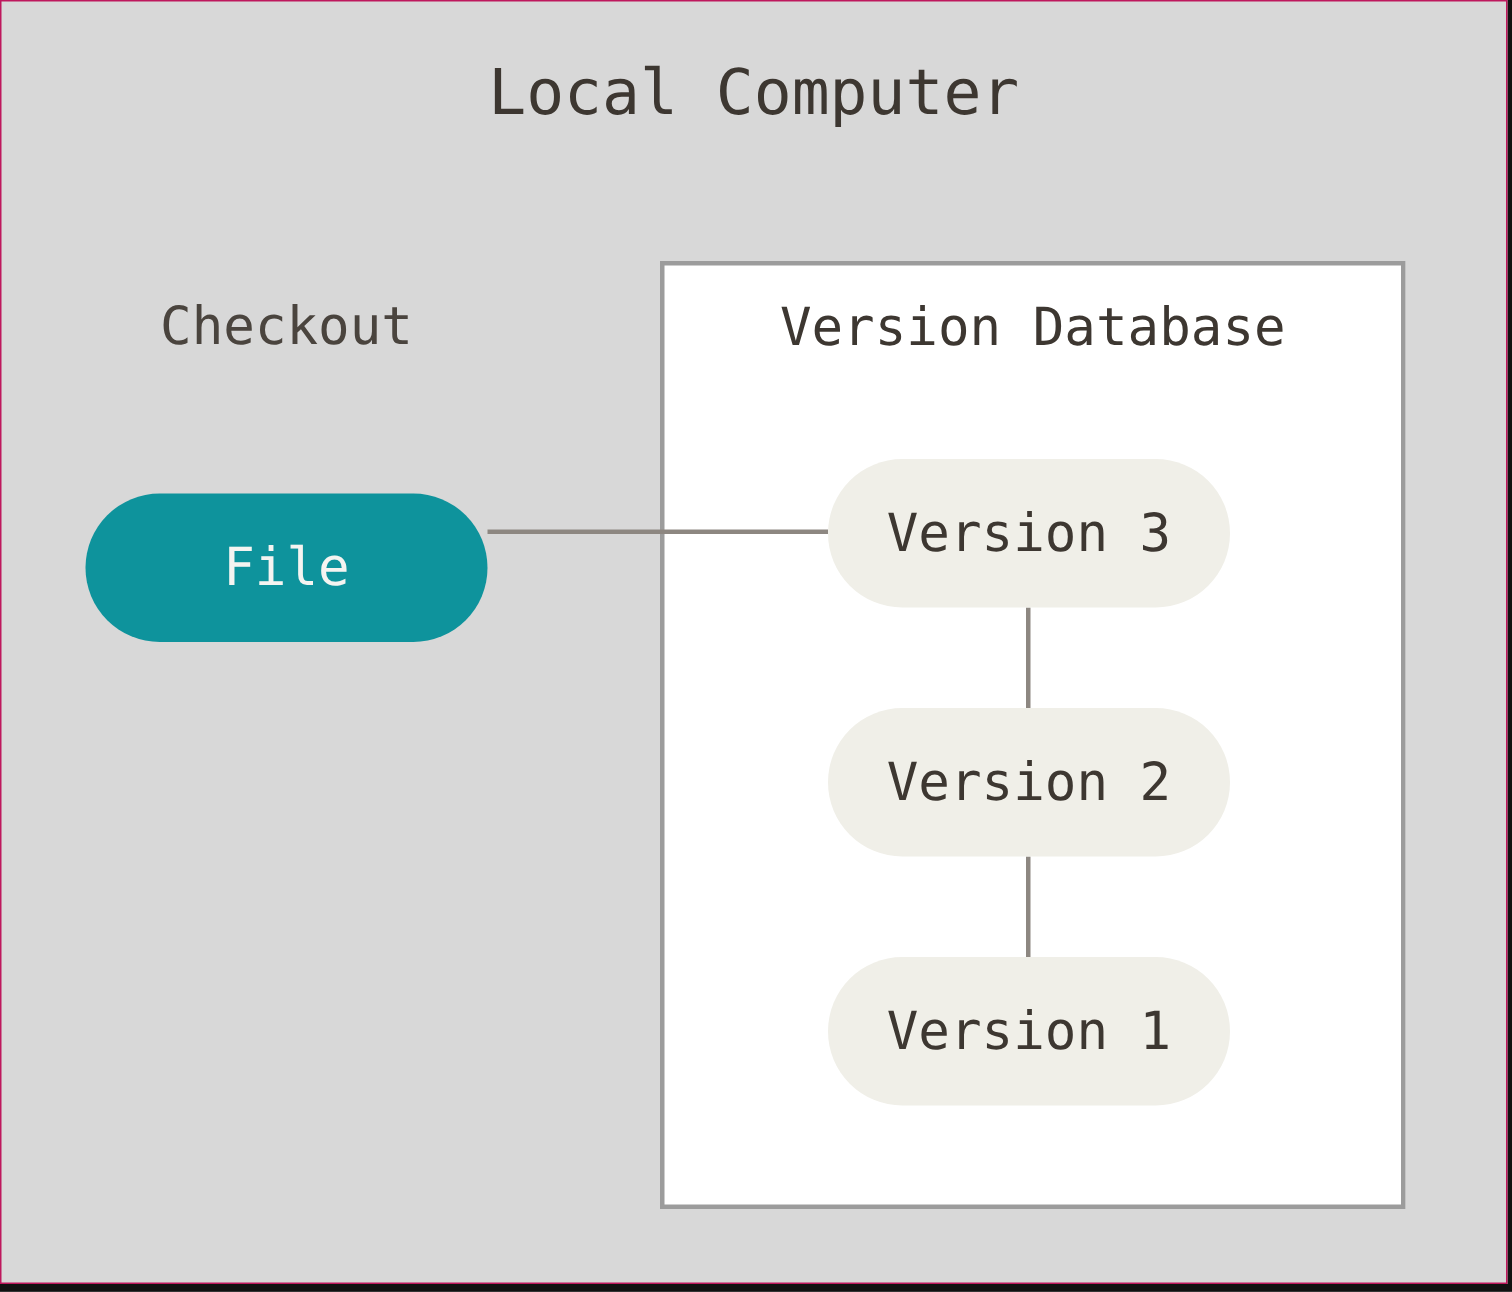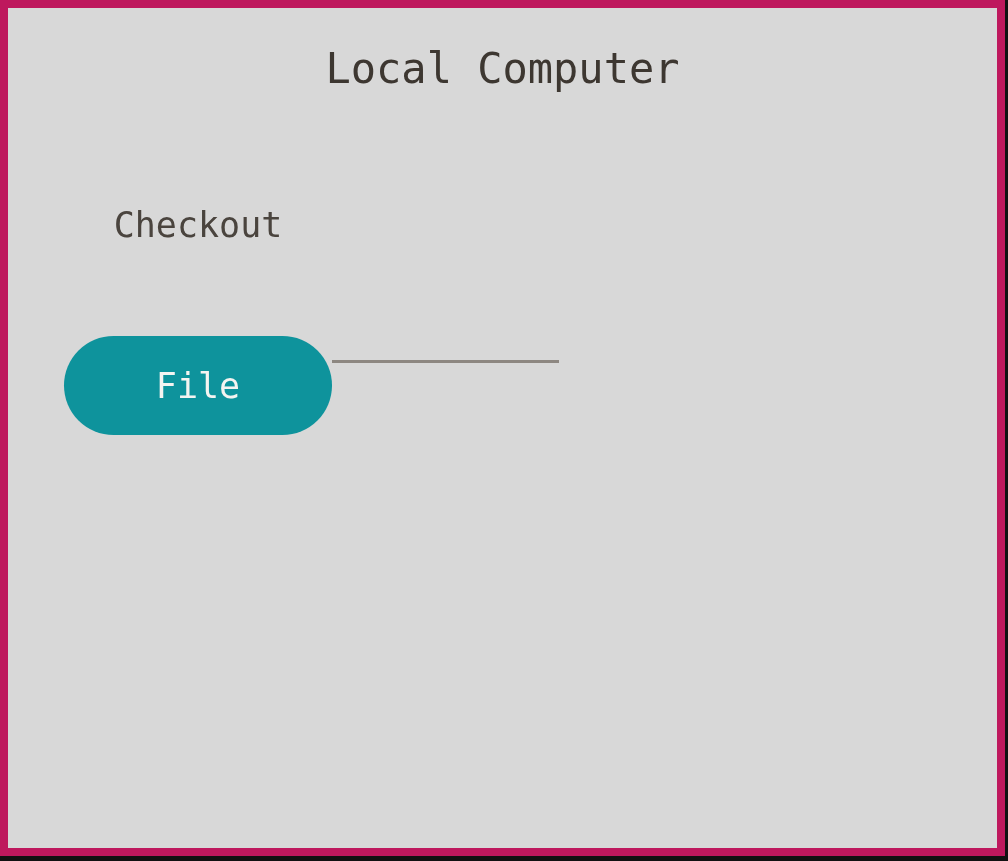--- a/index.html
+++ b/index.html
@@ -16,21 +16,21 @@
     overflow: hidden;
   }
   
   .panel {
     position: absolute;
     left: 0;
     top: 0;
     width: 1005px;
     height: 856px;
     box-sizing: border-box;
-    border: 8px solid #be185d;
+    border: 1px solid #be185d;
     background: #d8d8d8;
   }
   .diagram-title {
     position: absolute;
     left: 0;
     right: 0;
     top: 36px;
     text-align: center;
     font-size: 42px;
     color: #3d3731;
@@ -129,14 +129,35 @@
     <div class="diagram-title">Local Computer</div>
 
     <div class="checkout-label">Checkout</div>
 
     <div class="file-pill">
       <span>File</span>
     </div>
 
     <div class="h-connector"></div>
 
+    <div class="version-box">
+
+      <div class="version-box-title">Version Database</div>
+
+      <div class="version-pill v3">
+        <span>Version 3</span>
+      </div>
+
+      <div class="v-connector c32"></div>
+
+      <div class="version-pill v2">
+        <span>Version 2</span>
+      </div>
+
+      <div class="v-connector c21"></div>
+
+      <div class="version-pill v1">
+        <span>Version 1</span>
+      </div>
+
+    </div>
   </div>
 </div>
 
 </body></html>

